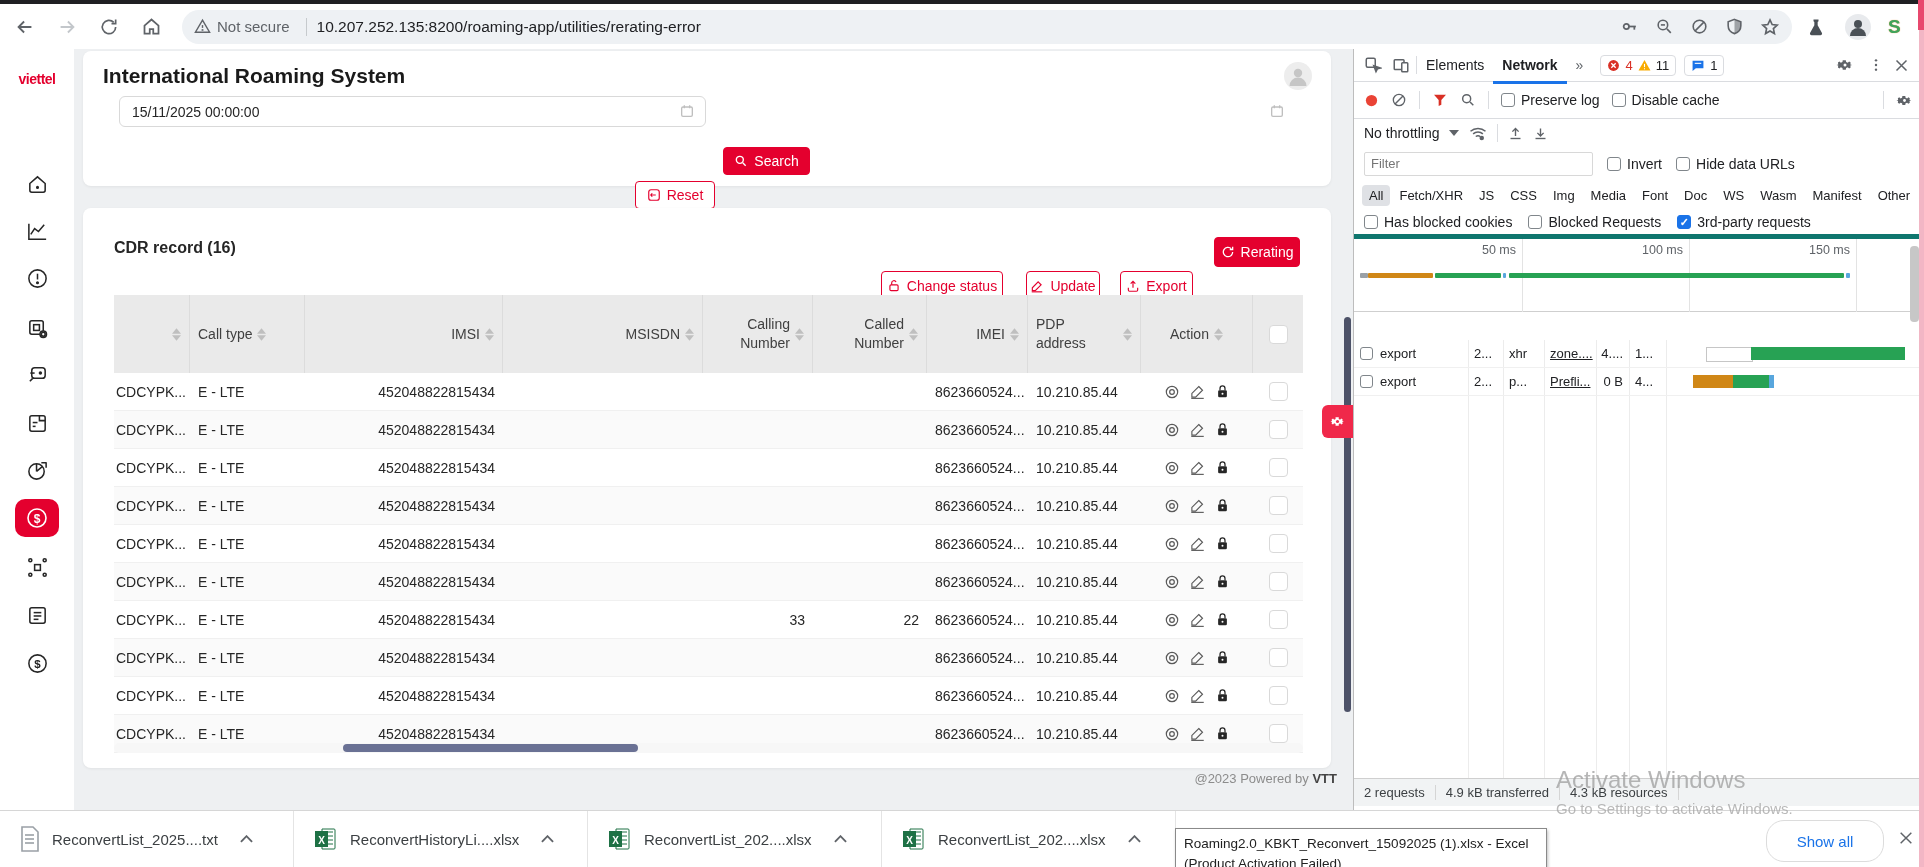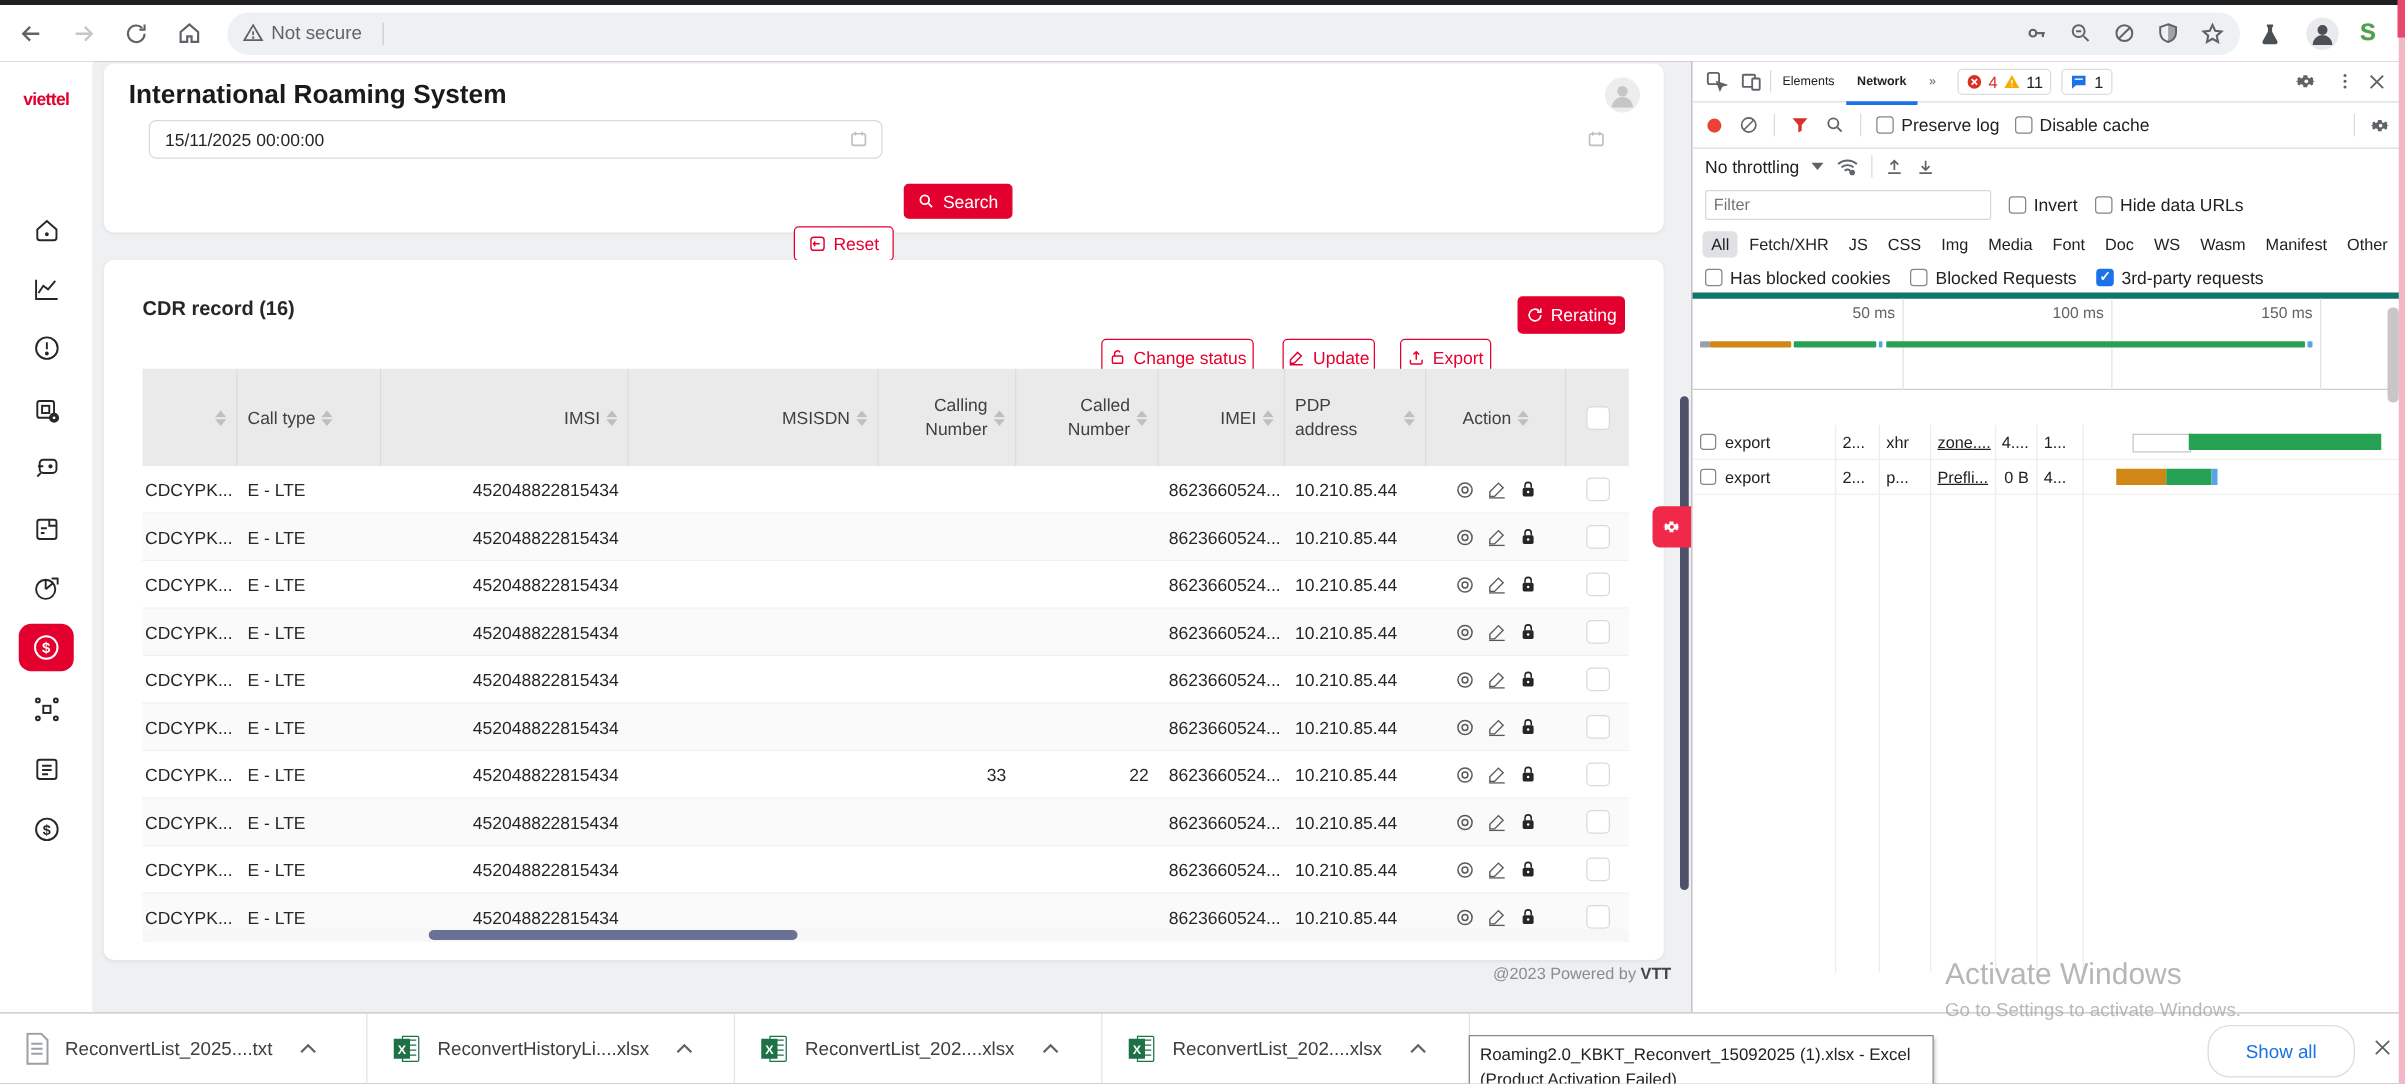--- a/index.html
+++ b/index.html
@@ -74,21 +74,21 @@
   #hthumb{position:absolute;left:229px;top:1px;width:295px;height:8px;background:#6a7194;border-radius:4px;}
   #vthumb{position:absolute;left:1270px;top:268px;width:7px;height:395px;background:#4d5268;border-radius:4px;}
   #fab-gear{position:absolute;left:1248px;top:356px;width:31px;height:33px;background:#f0284a;border-radius:6px 0 0 6px;display:flex;align-items:center;justify-content:center;}
   #appfooter{position:absolute;right:16px;top:722px;font-size:13px;color:#8c8c8c;}
   #appfooter b{color:#444;}
 
   
   #devtools{left:1353px;top:49px;width:571px;height:761px;background:#fff;border-left:1px solid #bdbdbd;font-size:13px;color:#202124;}
   .dtrow{position:absolute;left:0;width:571px;display:flex;align-items:center;box-sizing:border-box;}
   #dt-tabs{top:0;height:33px;border-bottom:1px solid #dadce0;padding:0 6px;}
-  .dttab{font-size:10px;color:#202124;padding:0 9px;height:32px;display:flex;align-items:center;text-align:right;}
+  .dttab{font-size:14px;color:#202124;padding:0 9px;height:32px;display:flex;align-items:center;text-align:right;}
   .dttab.active{border-bottom:3px solid #1a73e8;font-weight:bold;padding-top:3px;}
   .badgebox{display:flex;align-items:center;gap:5px;border:1px solid #dadce0;border-radius:4px;padding:2px 6px;margin-left:8px;}
   .errnum{color:#d93025;font-size:13px;}
   .warnnum{color:#202124;font-size:13px;}
   #dt-toolbar{top:33px;height:37px;border-bottom:1px solid #dadce0;padding:0 10px;gap:12px;}
   .vsep{width:1px;height:18px;background:#dadce0;}
   .dtck{display:flex;align-items:center;gap:6px;font-size:14px;color:#202124;}
   .ckbox{width:14px;height:14px;border:1.5px solid #80868b;border-radius:3px;background:#fff;box-sizing:border-box;}
   .ckbox.checked{background:#1a73e8;border-color:#1a73e8;color:#fff;font-size:11px;line-height:12px;text-align:center;font-weight:bold;}
   #dt-throttle{top:70px;height:28px;padding:0 10px;gap:10px;font-size:14px;}
@@ -174,20 +174,21 @@
         </svg>
     </span>
     <div id="addressbar">
       <svg width="17" height="17" viewBox="0 0 24 24" fill="none" stroke="#5f6368" stroke-width="2">
           <path d="M12 3L22 20H2z"></path>
           <line x1="12" y1="10" x2="12" y2="14"></line>
           <circle cx="12" cy="17" r="0.5" fill="#5f6368"></circle>
         </svg>
       <span class="sec">Not secure</span>
       <span class="div"></span>
+      <span class="url">10.207.252.135:8200/roaming-app/utilities/rerating-error</span>
       <span id="addrspacer"></span>
       <span class="abicon">
         <svg width="19" height="19" viewBox="0 0 24 24" fill="#5f6368">
             <circle cx="8" cy="12" r="3.4" fill="none" stroke="#5f6368" stroke-width="2.2"></circle>
             <rect x="11" y="10.9" width="9" height="2.2"></rect>
             <rect x="17" y="12" width="2.2" height="4"></rect>
           </svg>
       </span>
       <span class="abicon">
         <svg width="19" height="19" viewBox="0 0 24 24" fill="none" stroke="#5f6368" stroke-width="2">
@@ -1082,20 +1083,25 @@
           <div class="rcell r4">0 B</div>
           <div class="rcell r5">4...</div>
           <div class="rcell r6">
             <div class="wbar" style="left: 27px; width: 40px; background: rgb(208, 135, 22);"></div>
             <div class="wbar" style="left: 67px; width: 36px; background: rgb(39, 162, 84);"></div>
             <div class="wbar" style="left: 103px; width: 5px; background: rgb(88, 166, 221);"></div>
           </div>
         </div>
     </div>
 
+    <div class="dtrow" id="dt-status">
+      <span style="padding-right:10px;border-right:1px solid #d5d5d5;" class="idx0">2 requests</span>
+        <span style="padding-right:10px;border-right:1px solid #d5d5d5;" class="idx1">4.9 kB transferred</span>
+        <span style="padding-right:10px;border-right:1px solid #d5d5d5;" class="idx2">4.3 kB resources</span>
+    </div>
     <div id="dtscroll"></div>
   </div>
 
   <div class="abs" id="wm1">Activate Windows</div>
   <div class="abs" id="wm2">Go to Settings to activate Windows.</div>
 
   <div class="abs" id="downloads">
     <div class="dlitem idx0" style="left: 0px; width: 294px;">
         <span>
           <svg width="20" height="26" viewBox="0 0 20 26" fill="none" stroke="#9aa0a6" stroke-width="1.6">

